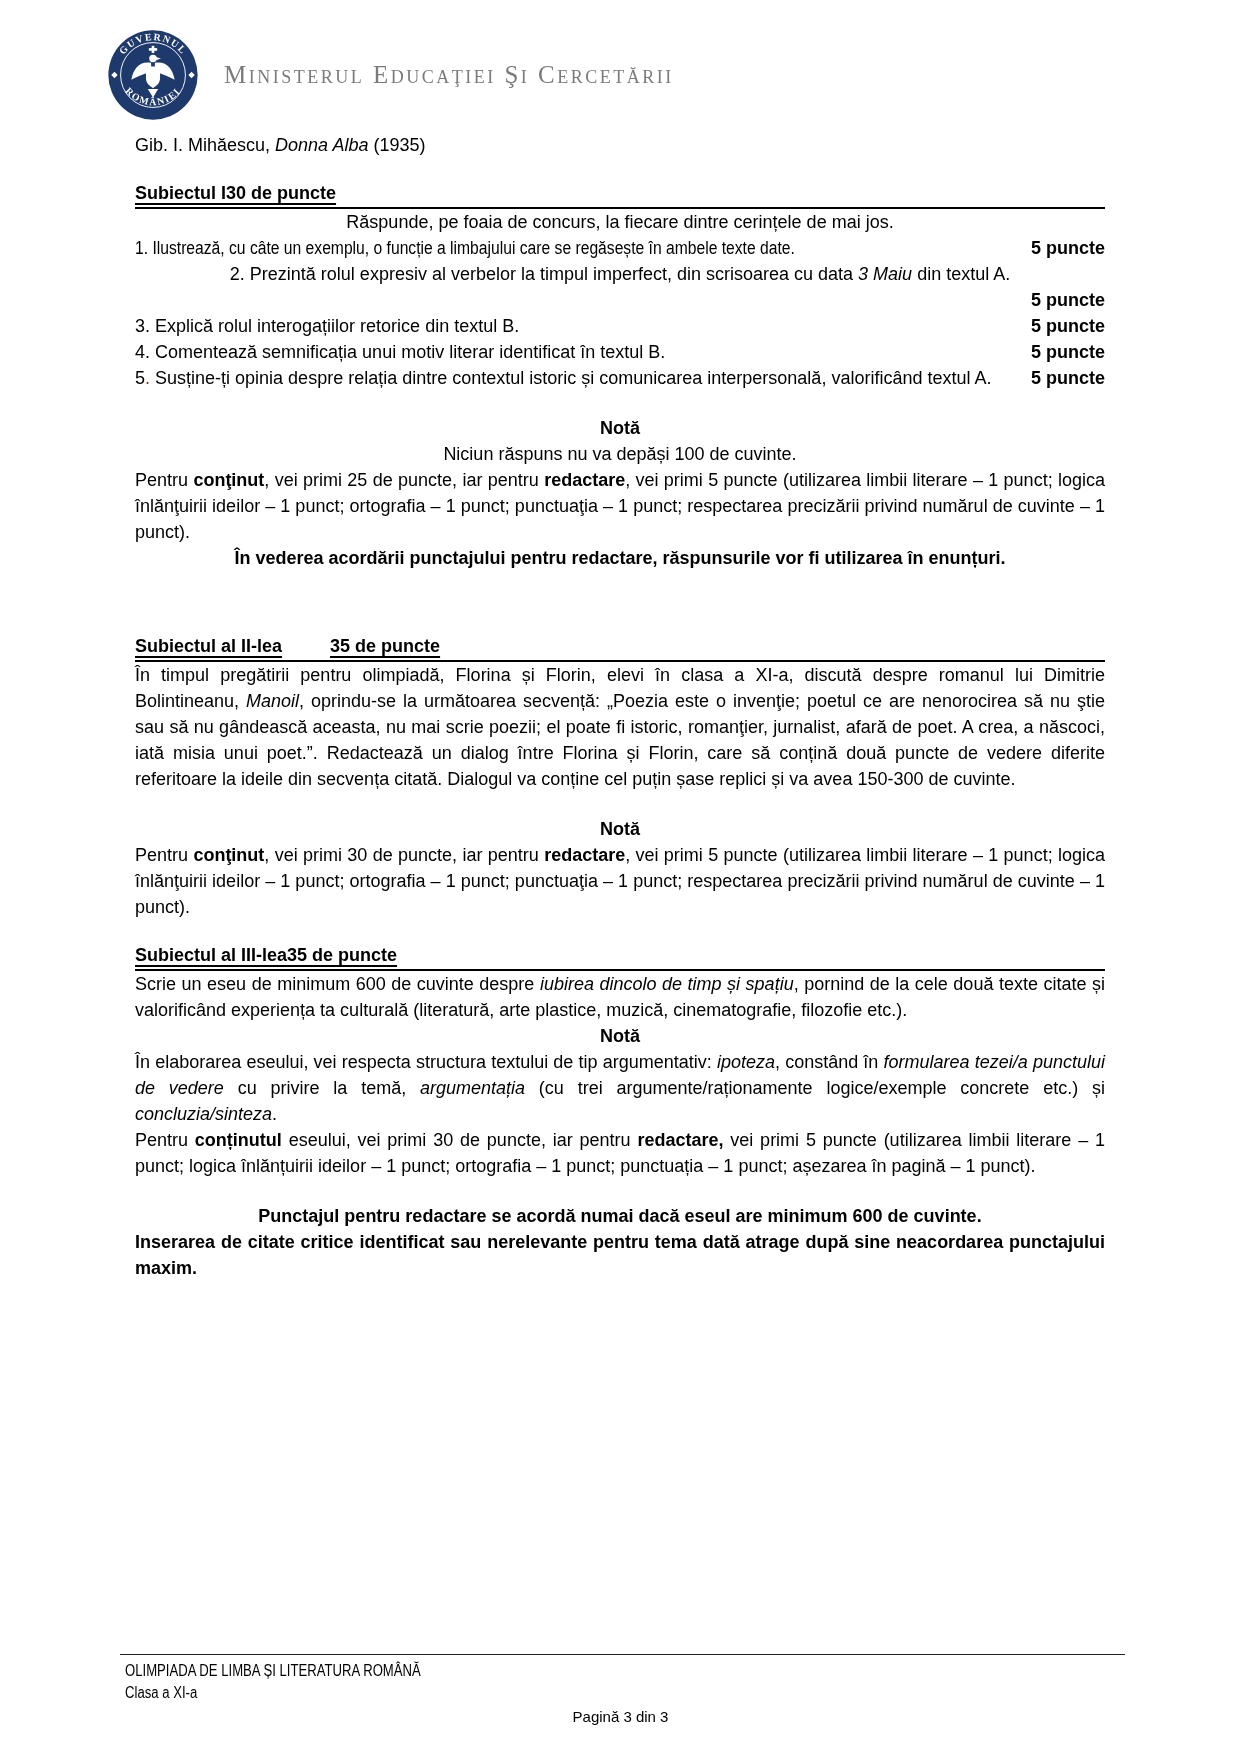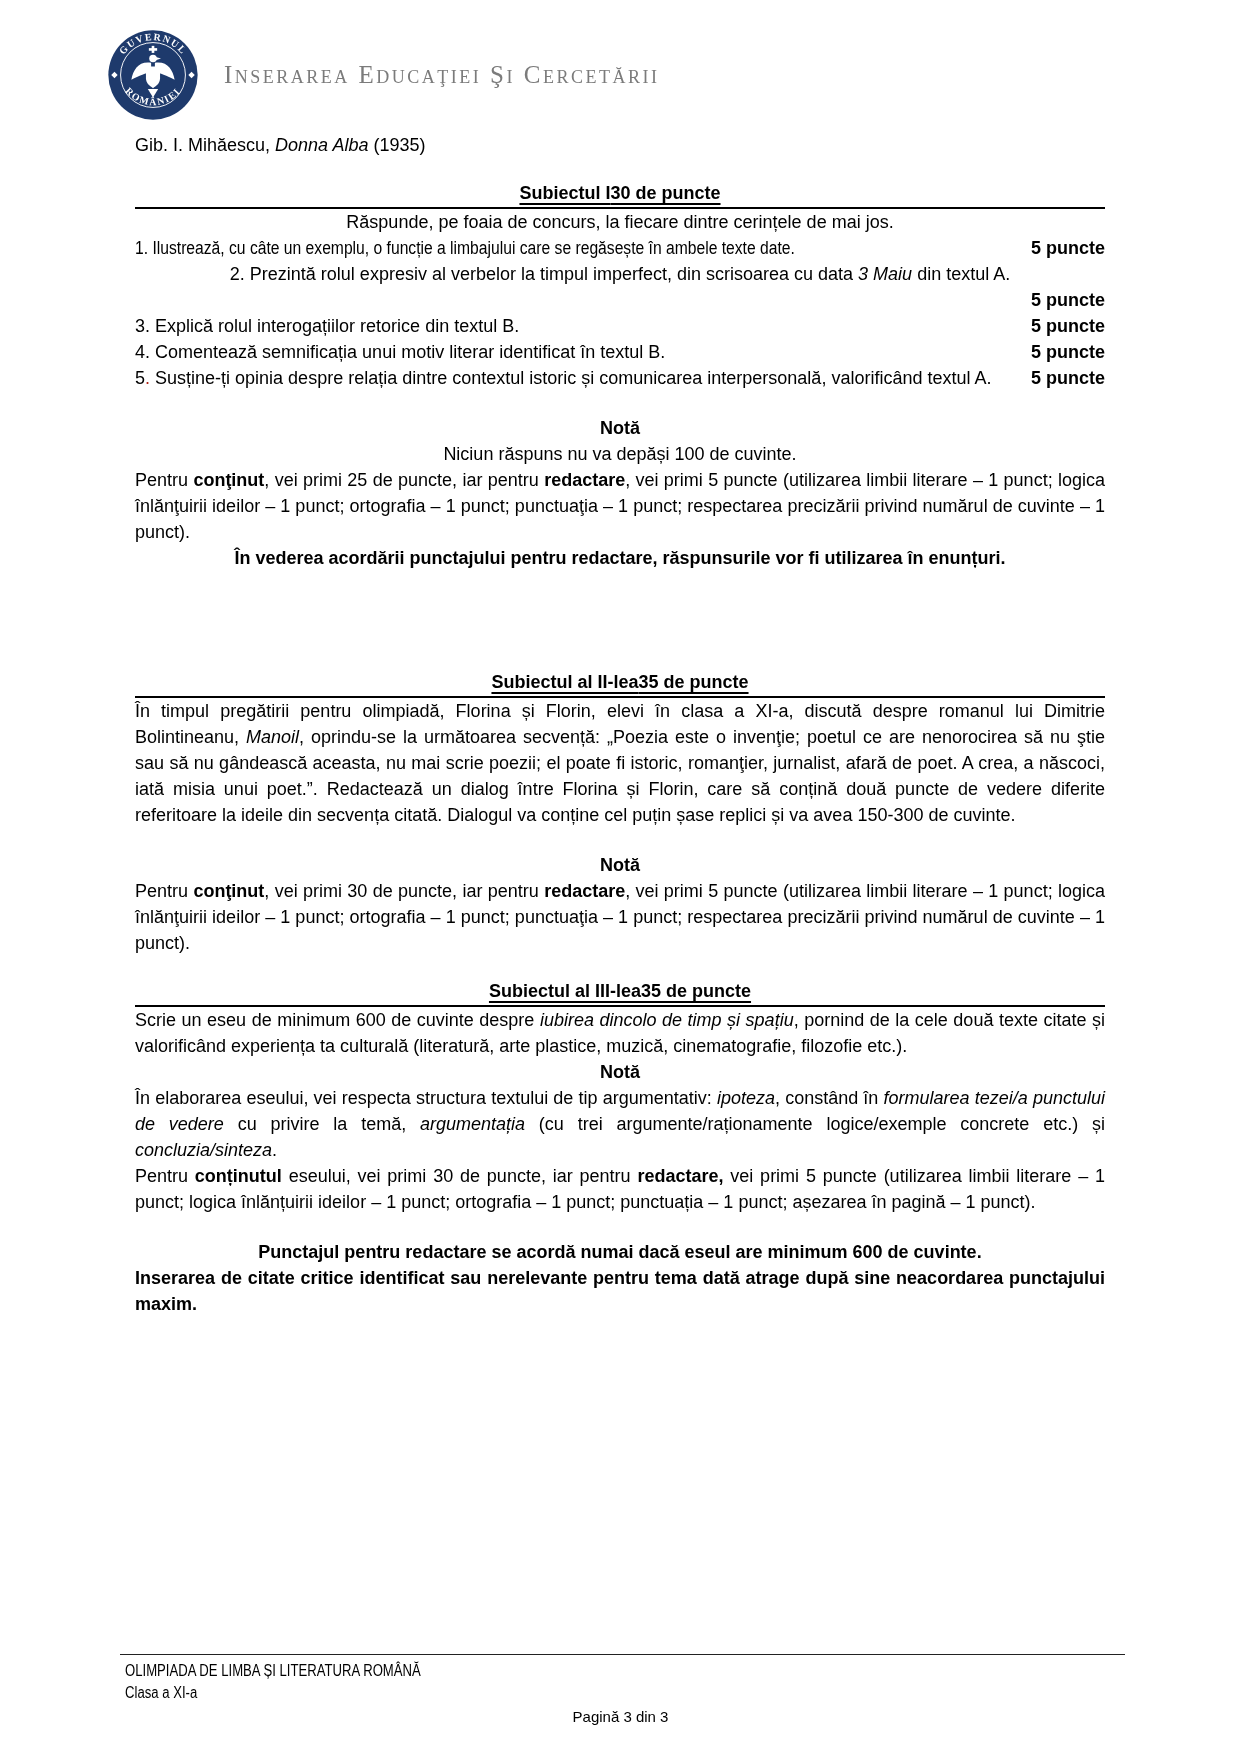--- a/index.html
+++ b/index.html
@@ -29,23 +29,23 @@
     white-space:nowrap;
   }
   
   .content{margin:10px 136px 0 135px;}
   p{margin:0;text-align:center;}
   .just{text-align:justify;}
   .right{text-align:left;}
   .b{font-weight:bold;}
   .gap-md{margin-top:24px;}
   .gap-sm{margin-top:22px;}
-  .gap-xl{margin-top:98px;}
+  .gap-xl{margin-top:62px;gap:48px;}
   .subject-row{
-    display:flex;justify-content:center;align-items:flex-end;
+    display:flex;justify-content:flex-start;align-items:flex-end;
     border-bottom:2.5px solid #000;padding-bottom:1px;
   }
   .subject-title,.subject-points{
     font-weight:bold;
     text-decoration:underline;
     text-decoration-thickness:2px;
     text-underline-offset:4px;
   }
   .item{position:relative;}
   .pts{font-weight:bold;}
@@ -96,21 +96,21 @@
         <rect x="-1.4" y="-31" width="2.8" height="7.5"></rect>
         <rect x="-4.4" y="-28.6" width="8.8" height="2.8"></rect>
         <circle cx="0" cy="-17.5" r="4"></circle>
         <path d="M2,-19.5 l6.5,2 -6.5,2 z"></path>
         <path d="M-2,-13 C-15,-15 -21,-6 -23,5 C-15,0.5 -7,-1.5 -2,-4 z"></path>
         <path d="M2,-13 C15,-15 21,-6 23,5 C15,0.5 7,-1.5 2,-4 z"></path>
         <path d="M-7.5,-9 h15 v12.5 c0,5.5 -4.5,8.5 -7.5,10.5 c-3,-2 -7.5,-5 -7.5,-10.5 z"></path>
         <path d="M-5.5,15 l5.5,9 5.5,-9 z"></path>
       </g>
     </svg>
-    <div class="ministry">Inserarea Educaţiei Şi Cercetării</div>
+    <div class="ministry">Ministerul Educaţiei Şi Cercetării</div>
   </header>
 
   <main class="content">
 
     <p class="right"><span>Gib. I. Mihăescu, </span><span style="font-style: italic;">Donna Alba</span><span> (1935)</span></p>
 
     <section>
       <div class="subject-row gap-sm">
         <span class="subject-title">Subiectul I</span>
         <span class="subject-points">30 de puncte</span>

